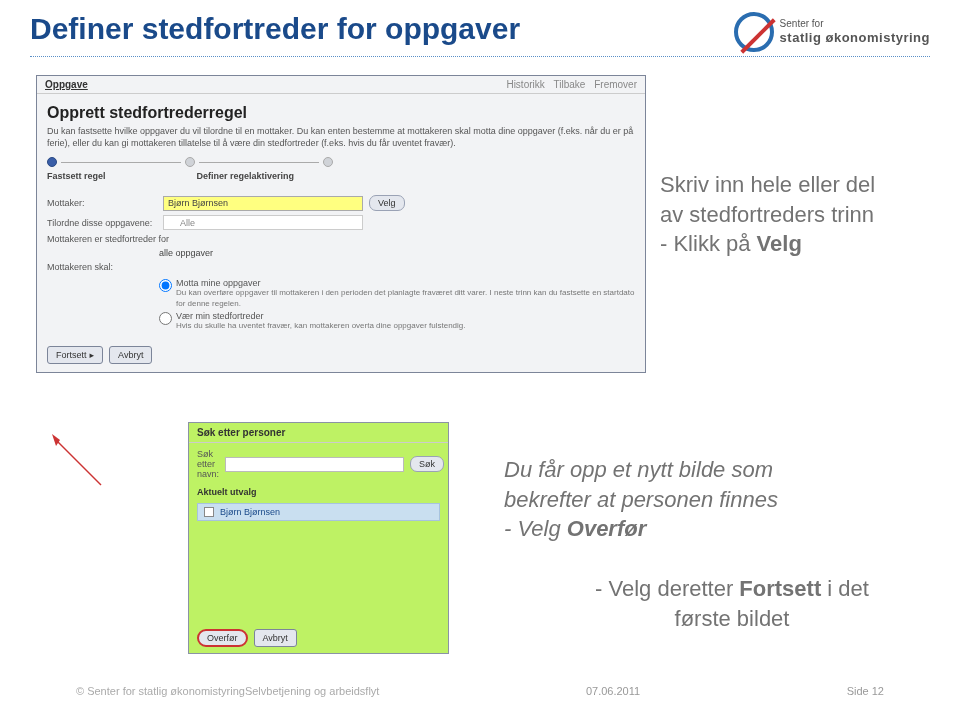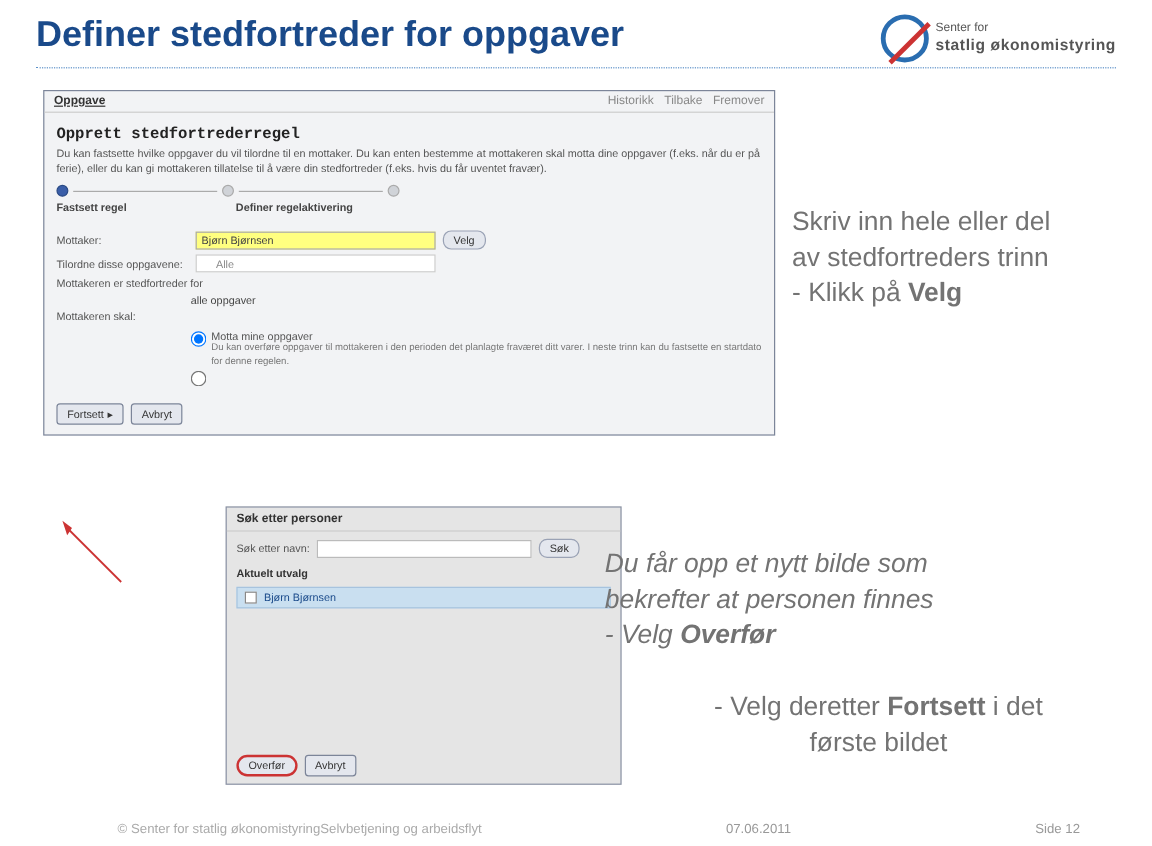--- a/index.html
+++ b/index.html
@@ -65,23 +65,22 @@
     border-bottom: 1px solid #ccc;
     padding: 3px 8px;
     font-size: 10px;
     color: #555;
   }
   .panel-top .left { font-weight: bold; color: #333; text-decoration: underline; }
   .panel-top .right span { margin-left: 6px; color: #888; }
   .panel-heading {
     font-weight: bold;
     color: #222;
-    font-size: 13px;
+    font-size: 16px;
     padding: 10px 10px 4px 10px;
-    font-family: Liberation Mono, monospace;
   }
   .panel-desc {
     padding: 0 10px 8px 10px;
     line-height: 1.3;
     color: #555;
     font-size: 9px;
   }
   .steps {
     display: flex;
     align-items: center;
@@ -153,23 +152,23 @@
     top: 440px;
     width: 60px;
     height: 40px;
   }
   .arrow-line svg { overflow: visible; }
 
   .sub-panel {
     position: absolute;
     left: 188px;
     top: 422px;
-    width: 330px;
+    width: 261px;
     height: 232px;
-    background: #e5e5e5;
+    background: #bef264;
     border: 1px solid #8b93a5;
     font-size: 10px;
   }
   .sub-panel .sp-head {
     padding: 4px 8px;
     font-weight: bold;
     font-size: 10px;
     color: #333;
     border-bottom: 1px solid #ccc;
   }
@@ -224,24 +223,23 @@
   .annot.a1 { left: 660px; top: 170px; width: 280px; }
   .annot.a2 { left: 504px; top: 455px; width: 400px; font-style: italic; }
   .annot.a3 { left: 532px; top: 574px; width: 400px; text-align: center; }
 
   .footer {
     position: absolute;
     bottom: 8px;
     left: 0; right: 0;
     display: flex;
     justify-content: space-between;
-    padding: 0 60px;
+    padding: 0 76px;
     font-size: 11px;
     color: #999;
-    margin-left: 38px;
   }
   .footer .f-center { color: #aaa; }
 </style>
 </head>
 <body>
 
 <div class="header">
   <div class="title">Definer stedfortreder for oppgaver</div>
   <div class="logo-block">
     <div class="logo-circle"></div>
@@ -299,20 +297,24 @@
   <div class="radio-block">
     <div class="r">
       <input type="radio" checked="" style="">
       <div>
         <div>Motta mine oppgaver</div>
         <div class="sub">Du kan overføre oppgaver til mottakeren i den perioden det planlagte fraværet ditt varer. I neste trinn kan du fastsette en startdato for denne regelen.</div>
       </div>
     </div>
     <div class="r">
       <input type="radio" style="">
+      <div>
+        <div>Vær min stedfortreder</div>
+        <div class="sub">Hvis du skulle ha uventet fravær, kan mottakeren overta dine oppgaver fulstendig.</div>
+      </div>
     </div>
   </div>
 
   <div class="bottom-buttons">
     <button class="btn-main">
       <span>Fortsett</span>
         <span>▸</span>
     </button>
     <button class="btn-main">Avbryt</button>
   </div>

